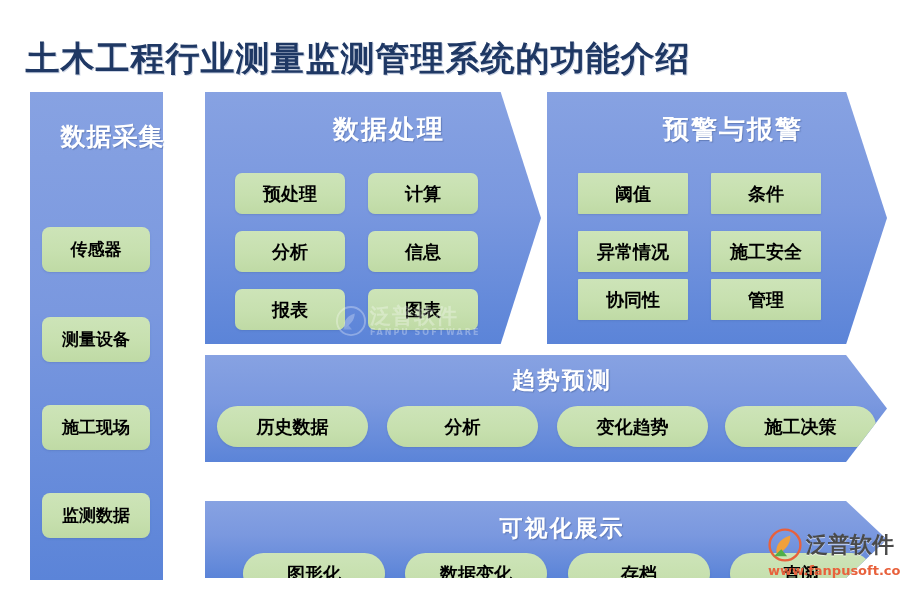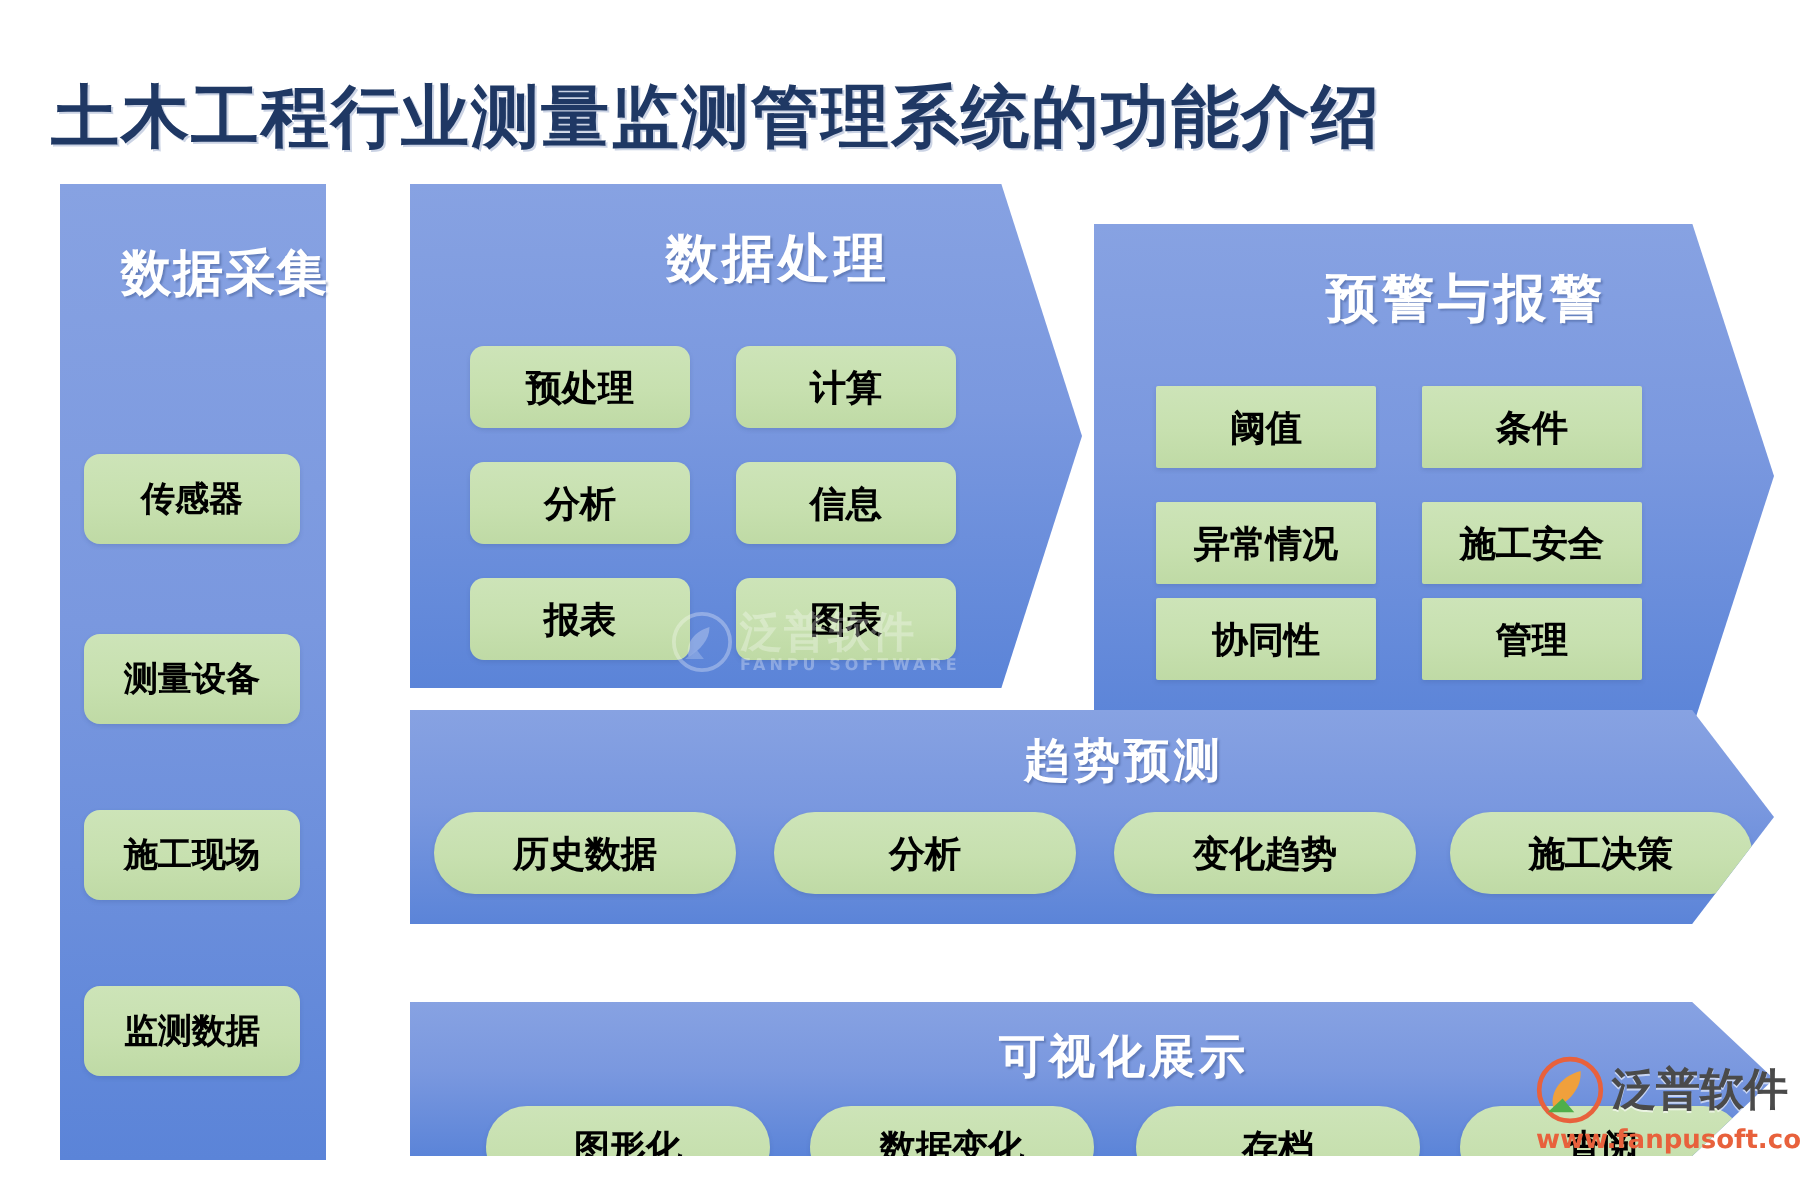--- a/index.html
+++ b/index.html
@@ -115,21 +115,20 @@
   #panel-process .chip.row1 { top: 139px; }
   #panel-process .chip.row2 { top: 197px; }
 
   
   #panel-alert {
     left: 547px;
     top: 92px;
     width: 340px;
     height: 252px;
     clip-path: polygon(0 0, 88% 0, 100% 50%, 88% 100%, 0 100%);
-    margin-top: 20px;
   }
   #panel-alert .panel-title {
     top: 20px;
     padding-right: 40px;
     font-size: 26px;
     letter-spacing: 2px;
   }
   #panel-alert .chip {
     width: 110px;
     height: 41px;

